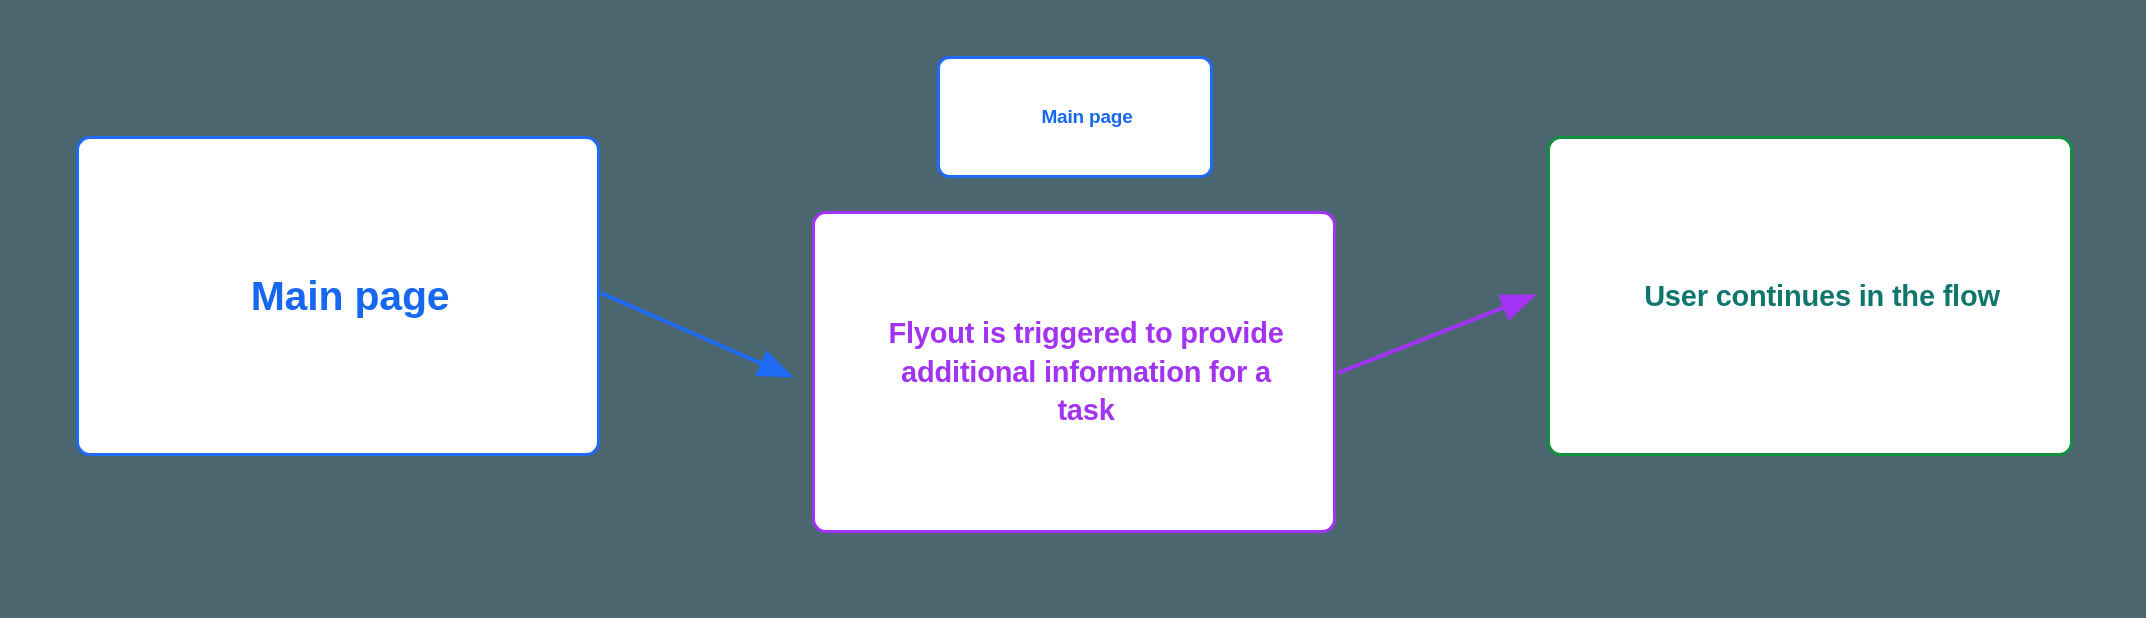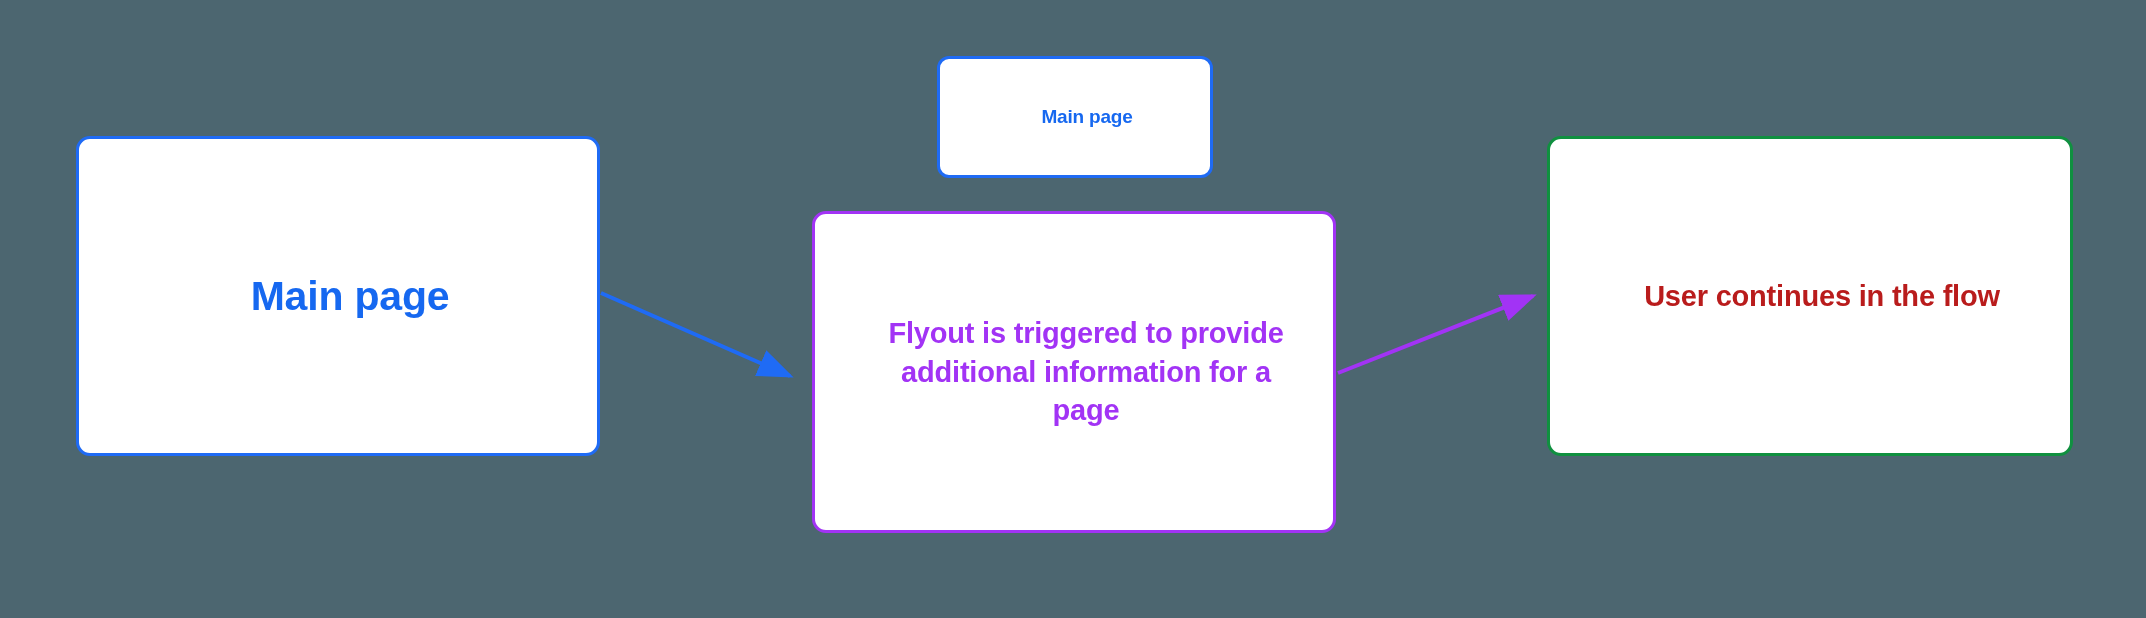--- a/index.html
+++ b/index.html
@@ -99,21 +99,21 @@
 
   
   #node-user-continues {
     left: 1547px;
     top: 136px;
     width: 526px;
     height: 320px;
     border-color: #109040;
   }
   #node-user-continues .node-label {
-    color: #b91c1c;
+    color: #0f766e;
     font-size: 29px;
     line-height: 1.25;
     padding: 0 26px;
   }
 </style>
 </head>
 <body>
 
 <div id="canvas">
 
@@ -134,20 +134,20 @@
 
   <div class="node" id="node-main-page">
     <span class="node-label">Main page</span>
   </div>
 
   <div class="node" id="node-main-page-small">
     <span class="node-label">Main page</span>
   </div>
 
   <div class="node" id="node-flyout">
-    <span class="node-label">Flyout is triggered to provide additional information for a page</span>
+    <span class="node-label">Flyout is triggered to provide additional information for a task</span>
   </div>
 
   <div class="node" id="node-user-continues">
     <span class="node-label">User continues in the flow</span>
   </div>
 
 </div>
 
 </body></html>

